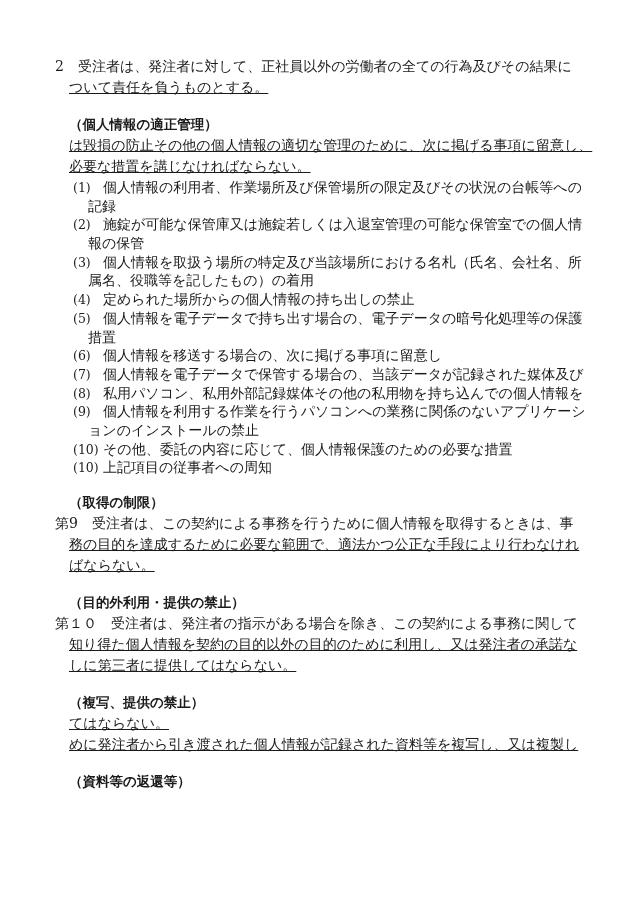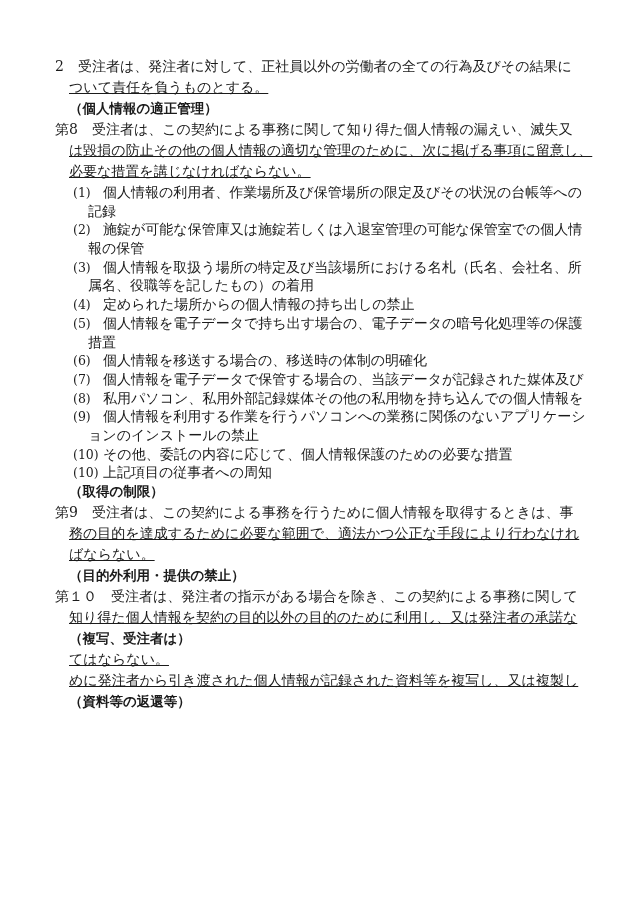--- a/index.html
+++ b/index.html
@@ -28,20 +28,21 @@
     line-height: 21px;
     height: 21px;
     letter-spacing: 0px;
   }
   .line.l1 {
     padding-left: 14px;
     text-decoration: underline;
   }
   .line.heading {
     padding-left: 14px;
+    margin-top: 16px;
     font-weight: 700;
     font-family: Liberation Serif, serif;
     font-size: 13.5px;
   }
   .line.item, .line.itemc {
     line-height: 20px;
     height: 18.7px;
   }
   .line.item {
     padding-left: 18px;
@@ -56,44 +57,44 @@
   }
 </style>
 </head>
 <body>
 
 <div class="page">
   <div class="content" id="doc-content">
       <div class="line l0">2　受注者は、発注者に対して、正社員以外の労働者の全ての行為及びその結果に</div>
       <div class="line l1">ついて責任を負うものとする。</div>
       <div class="line heading">（個人情報の適正管理）</div>
-      <div class="line l0">第8　受注者は、この契約による事務に関して知り得た個人情報の漏えい、滅失又</div>
       <div class="line l1">は毀損の防止その他の個人情報の適切な管理のために、次に掲げる事項に留意し、</div>
       <div class="line l1">必要な措置を講じなければならない。</div>
       <div class="line item"><span class="marker">(1)</span><span>個人情報の利用者、作業場所及び保管場所の限定及びその状況の台帳等への</span></div>
       <div class="line itemc">記録</div>
       <div class="line item"><span class="marker">(2)</span><span>施錠が可能な保管庫又は施錠若しくは入退室管理の可能な保管室での個人情</span></div>
       <div class="line itemc">報の保管</div>
       <div class="line item"><span class="marker">(3)</span><span>個人情報を取扱う場所の特定及び当該場所における名札（氏名、会社名、所</span></div>
       <div class="line itemc">属名、役職等を記したもの）の着用</div>
       <div class="line item"><span class="marker">(4)</span><span>定められた場所からの個人情報の持ち出しの禁止</span></div>
       <div class="line item"><span class="marker">(5)</span><span>個人情報を電子データで持ち出す場合の、電子データの暗号化処理等の保護</span></div>
       <div class="line itemc">措置</div>
-      <div class="line item"><span class="marker">(6)</span><span>個人情報を移送する場合の、移送時の体制の明確化</span></div>
+      <div class="line item"><span class="marker">(6)</span><span>個人情報を移送する場合の、次に掲げる事項に留意し</span></div>
       <div class="line item"><span class="marker">(7)</span><span>個人情報を電子データで保管する場合の、当該データが記録された媒体及び</span></div>
       <div class="line item"><span class="marker">(8)</span><span>私用パソコン、私用外部記録媒体その他の私用物を持ち込んでの個人情報を</span></div>
       <div class="line item"><span class="marker">(9)</span><span>個人情報を利用する作業を行うパソコンへの業務に関係のないアプリケーシ</span></div>
       <div class="line itemc">ョンのインストールの禁止</div>
       <div class="line item"><span class="marker">(10)</span><span>その他、委託の内容に応じて、個人情報保護のための必要な措置</span></div>
       <div class="line item"><span class="marker">(10)</span><span>上記項目の従事者への周知</span></div>
       <div class="line heading">（取得の制限）</div>
       <div class="line l0">第9　受注者は、この契約による事務を行うために個人情報を取得するときは、事</div>
       <div class="line l1">務の目的を達成するために必要な範囲で、適法かつ公正な手段により行わなけれ</div>
       <div class="line l1">ばならない。</div>
       <div class="line heading">（目的外利用・提供の禁止）</div>
       <div class="line l0">第１０　受注者は、発注者の指示がある場合を除き、この契約による事務に関して</div>
       <div class="line l1">知り得た個人情報を契約の目的以外の目的のために利用し、又は発注者の承諾な</div>
-      <div class="line heading">（複写、受注者は）</div>
+      <div class="line l1">しに第三者に提供してはならない。</div>
+      <div class="line heading">（複写、提供の禁止）</div>
       <div class="line l1">てはならない。</div>
       <div class="line l1">めに発注者から引き渡された個人情報が記録された資料等を複写し、又は複製し</div>
       <div class="line heading">（資料等の返還等）</div>
     </div>
 </div>
 
 </body></html>

